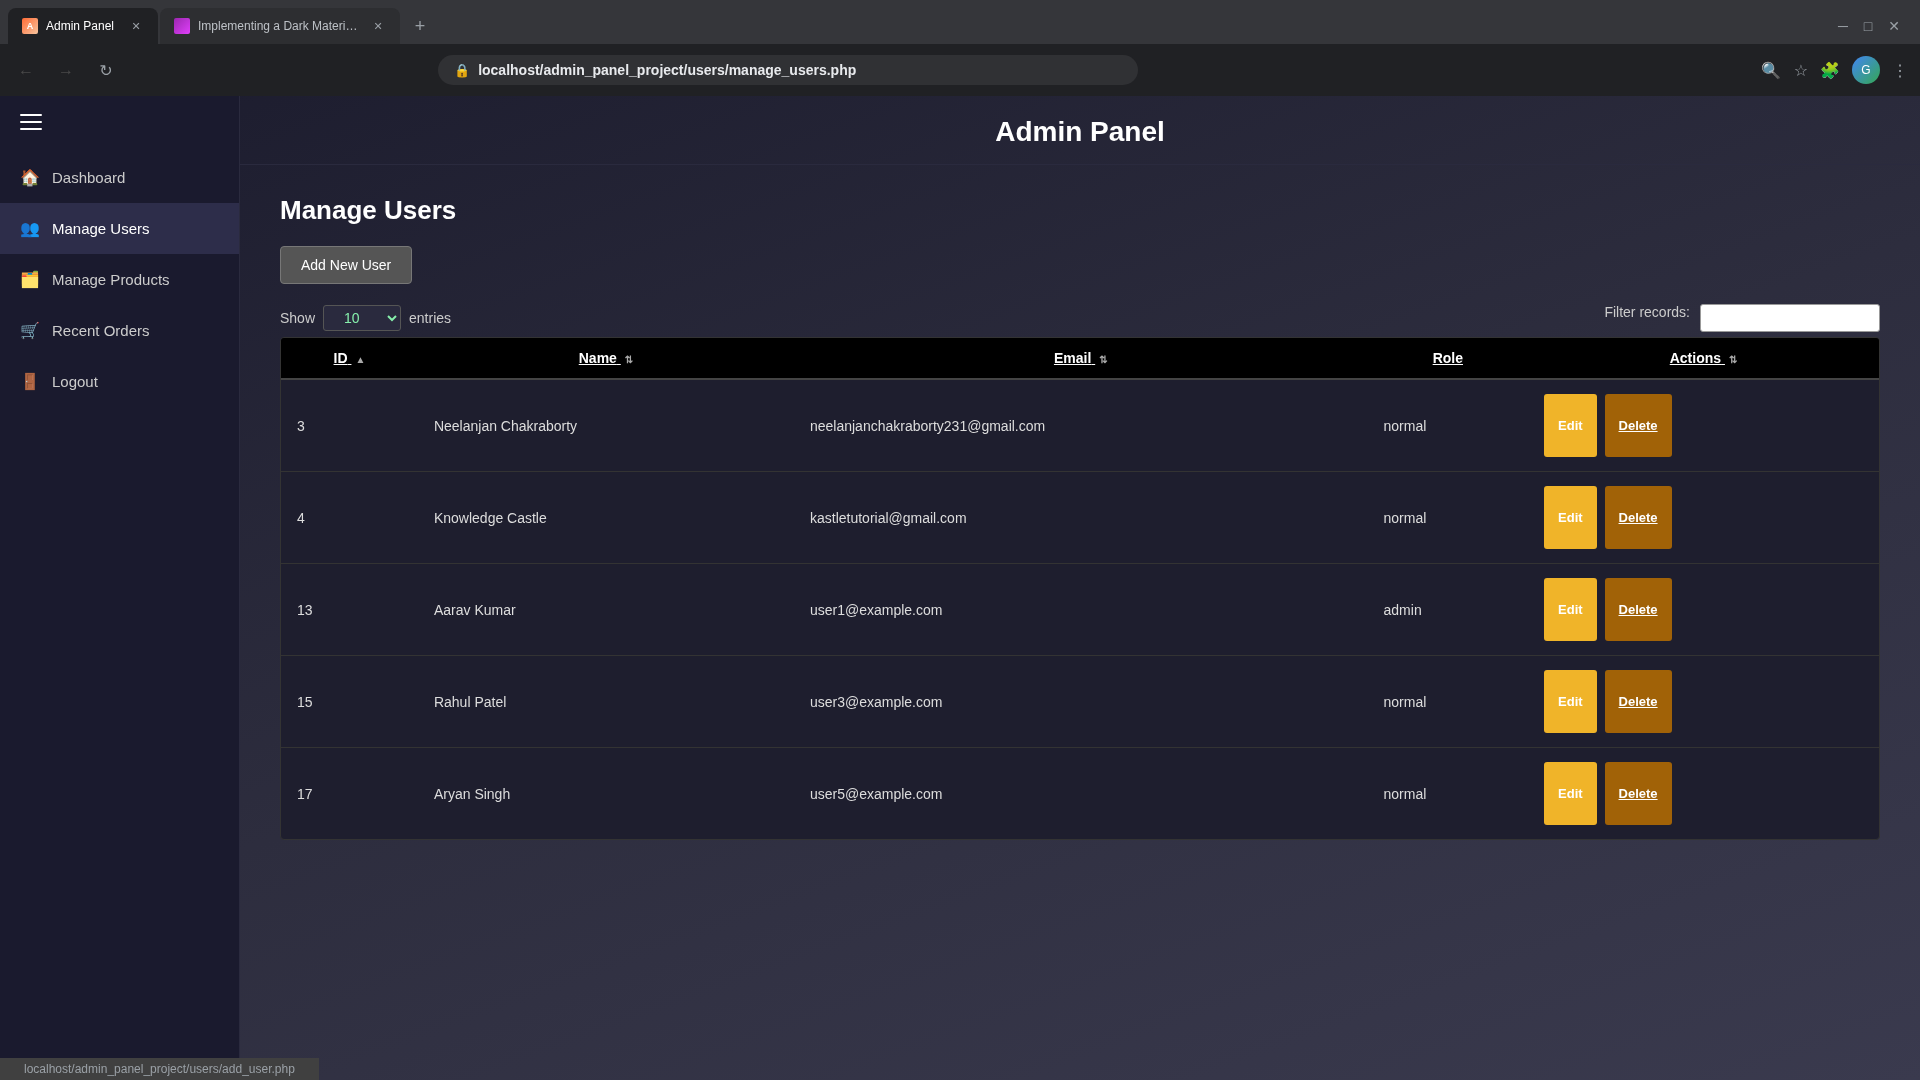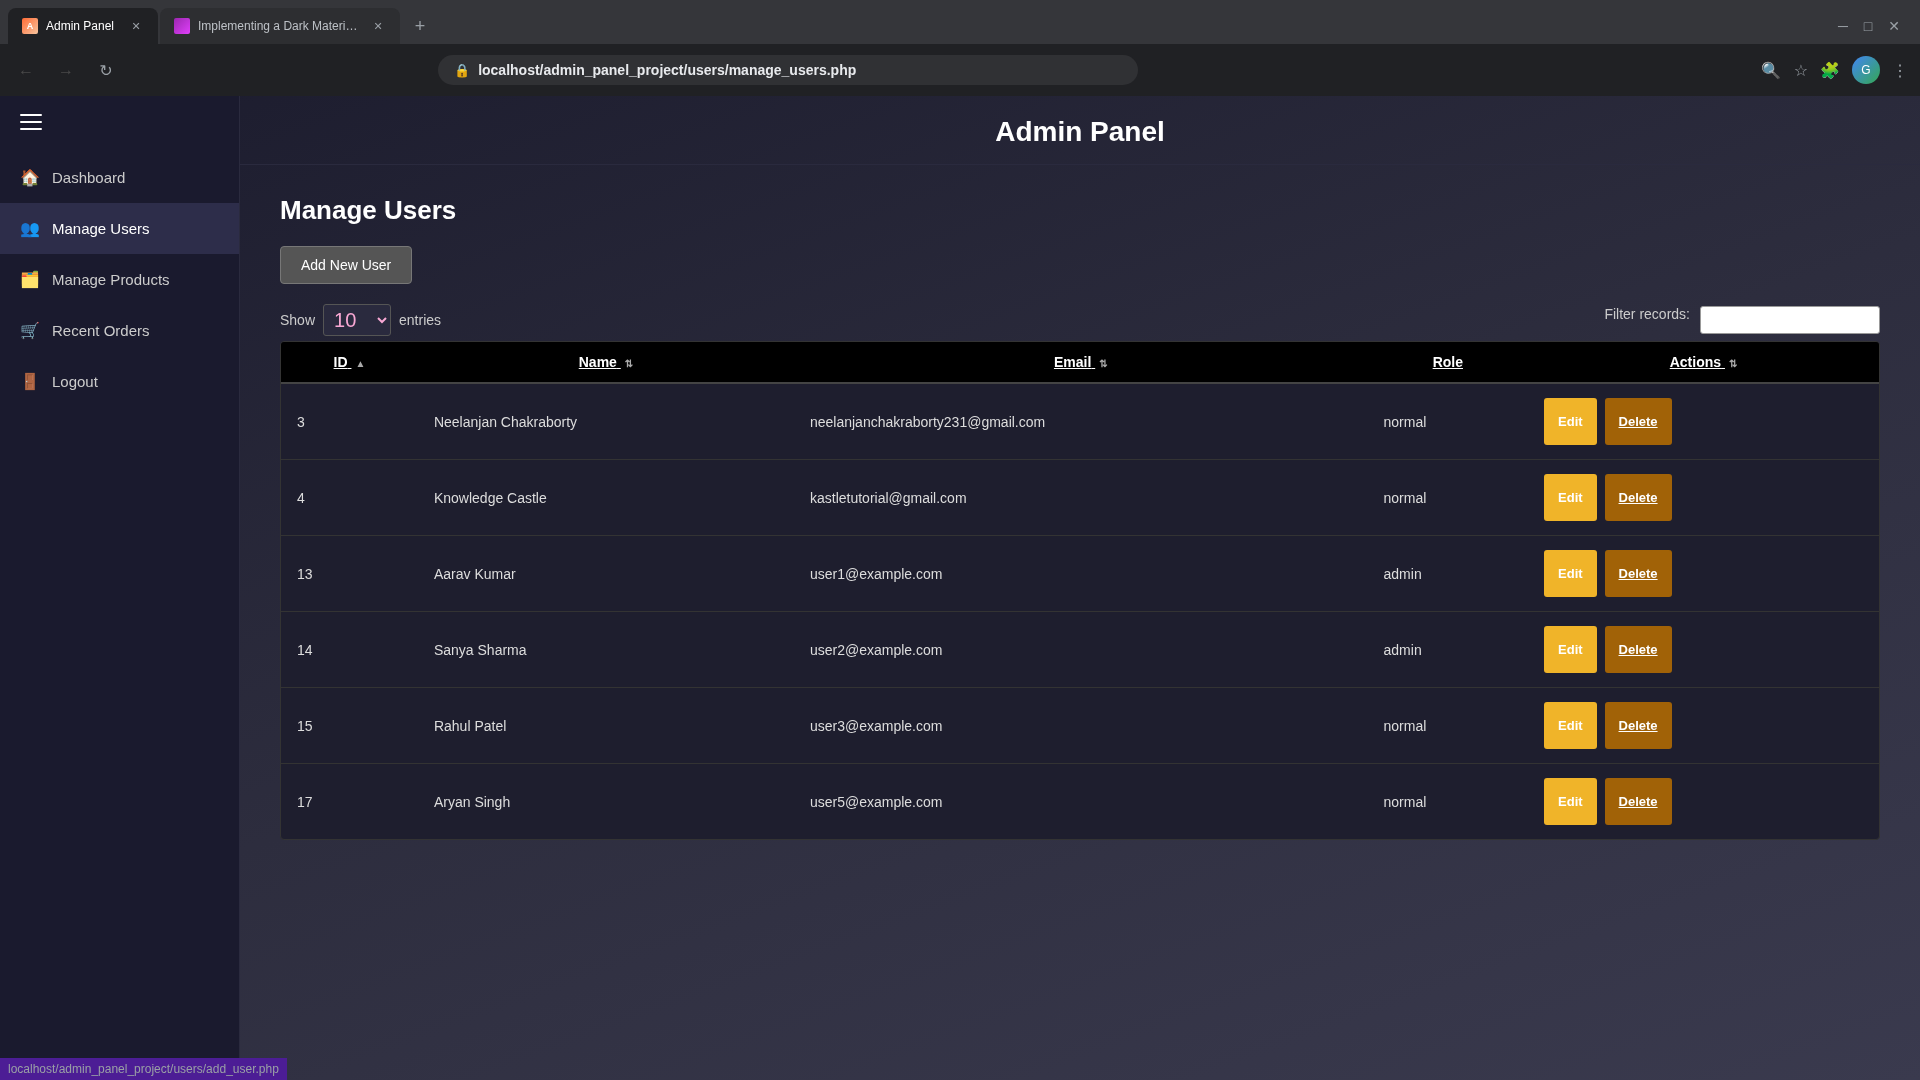--- a/index.html
+++ b/index.html
@@ -265,23 +265,23 @@
     .show-entries {
       display: flex;
       align-items: center;
       gap: 8px;
       font-size: 14px;
       color: #ccc;
     }
     .entries-select {
       background: #2a2a3e;
       border: 1px solid #555;
-      color: #f9a8d4;
-      padding: 3px 6px;
-      font-size: 20px;
+      color: #86efac;
+      padding: 3px 16px;
+      font-size: 14px;
       border-radius: 3px;
       cursor: pointer;
     }
     .filter-area {
       display: flex;
       align-items: flex-start;
       gap: 10px;
       font-size: 14px;
       color: #ccc;
     }
@@ -319,21 +319,21 @@
     .users-table td {
       padding: 14px 16px;
       border-bottom: 1px solid #333;
       color: #ddd;
       vertical-align: middle;
     }
     .users-table tr:last-child td {
       border-bottom: none;
     }
     .action-btn {
-      padding: 16px 14px;
+      padding: 24px 14px;
       font-size: 13px;
       border: none;
       border-radius: 3px;
       cursor: pointer;
       font-weight: bold;
       margin-right: 4px;
     }
     .edit-btn {
       background: #f0b429;
       color: #fff;
@@ -506,30 +506,20 @@
       <td>13</td>
       <td>Aarav Kumar</td>
       <td>user1@example.com</td>
       <td>admin</td>
       <td>
         <button class="action-btn edit-btn">Edit</button>
         <button class="action-btn delete-btn">Delete</button>
       </td>
     </tr>
               <tr>
-      <td>14</td>
-      <td>Sanya Sharma</td>
-      <td>user2@example.com</td>
-      <td>admin</td>
-      <td>
-        <button class="action-btn edit-btn">Edit</button>
-        <button class="action-btn delete-btn">Delete</button>
-      </td>
-    </tr>
-              <tr>
       <td>15</td>
       <td>Rahul Patel</td>
       <td>user3@example.com</td>
       <td>normal</td>
       <td>
         <button class="action-btn edit-btn">Edit</button>
         <button class="action-btn delete-btn">Delete</button>
       </td>
     </tr>
               <tr>
@@ -542,15 +532,15 @@
         <button class="action-btn delete-btn">Delete</button>
       </td>
     </tr>
             </tbody>
         </table>
       </div>
     </div>
   </div>
 </div>
 
-<div style="position:fixed;bottom:0;left:0;background:#4c1d95;color:#9aa0a6;font-size:12px;padding:4px 8px;z-index:9999;">
+<div style="position:fixed;bottom:0;left:0;background:#404040;color:#9aa0a6;font-size:12px;padding:4px 24px;z-index:9999;">
   <span>localhost/admin_panel_project/users/add_user.php</span>
 </div>
 
 </body></html>

